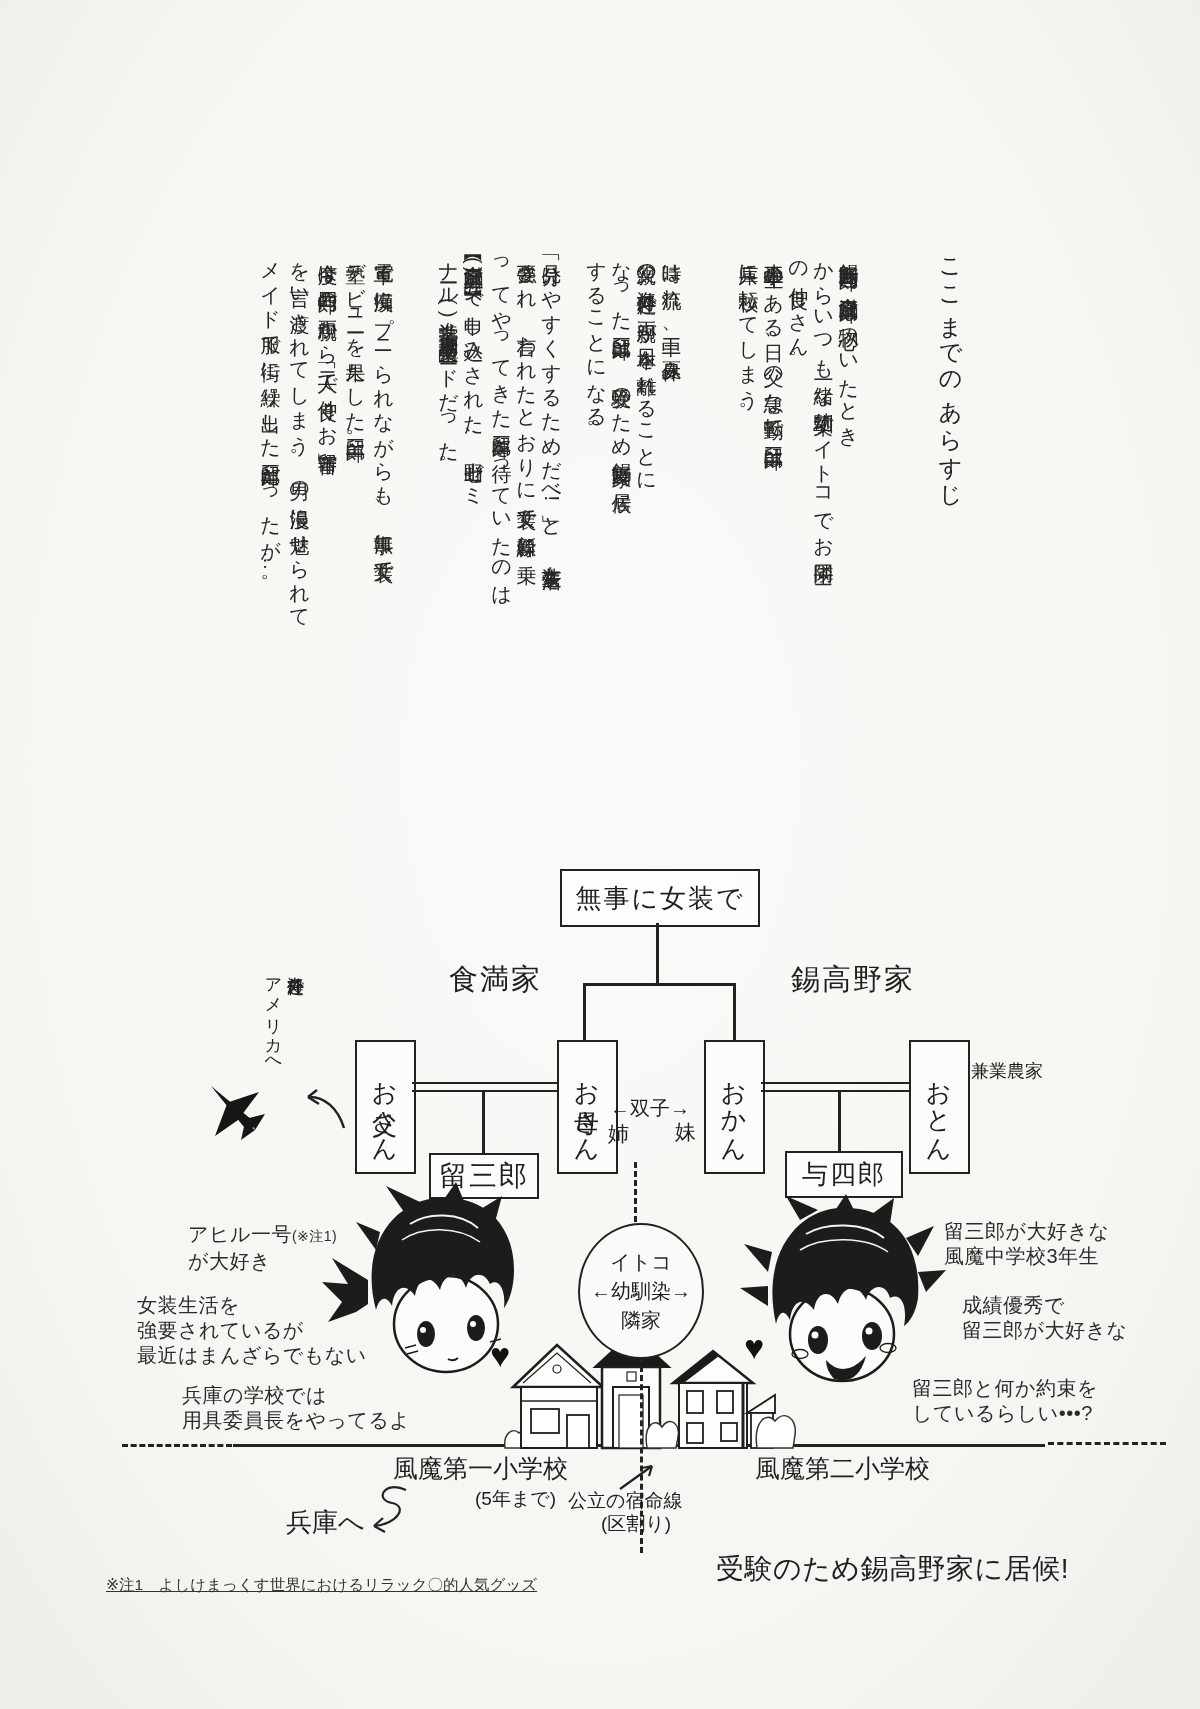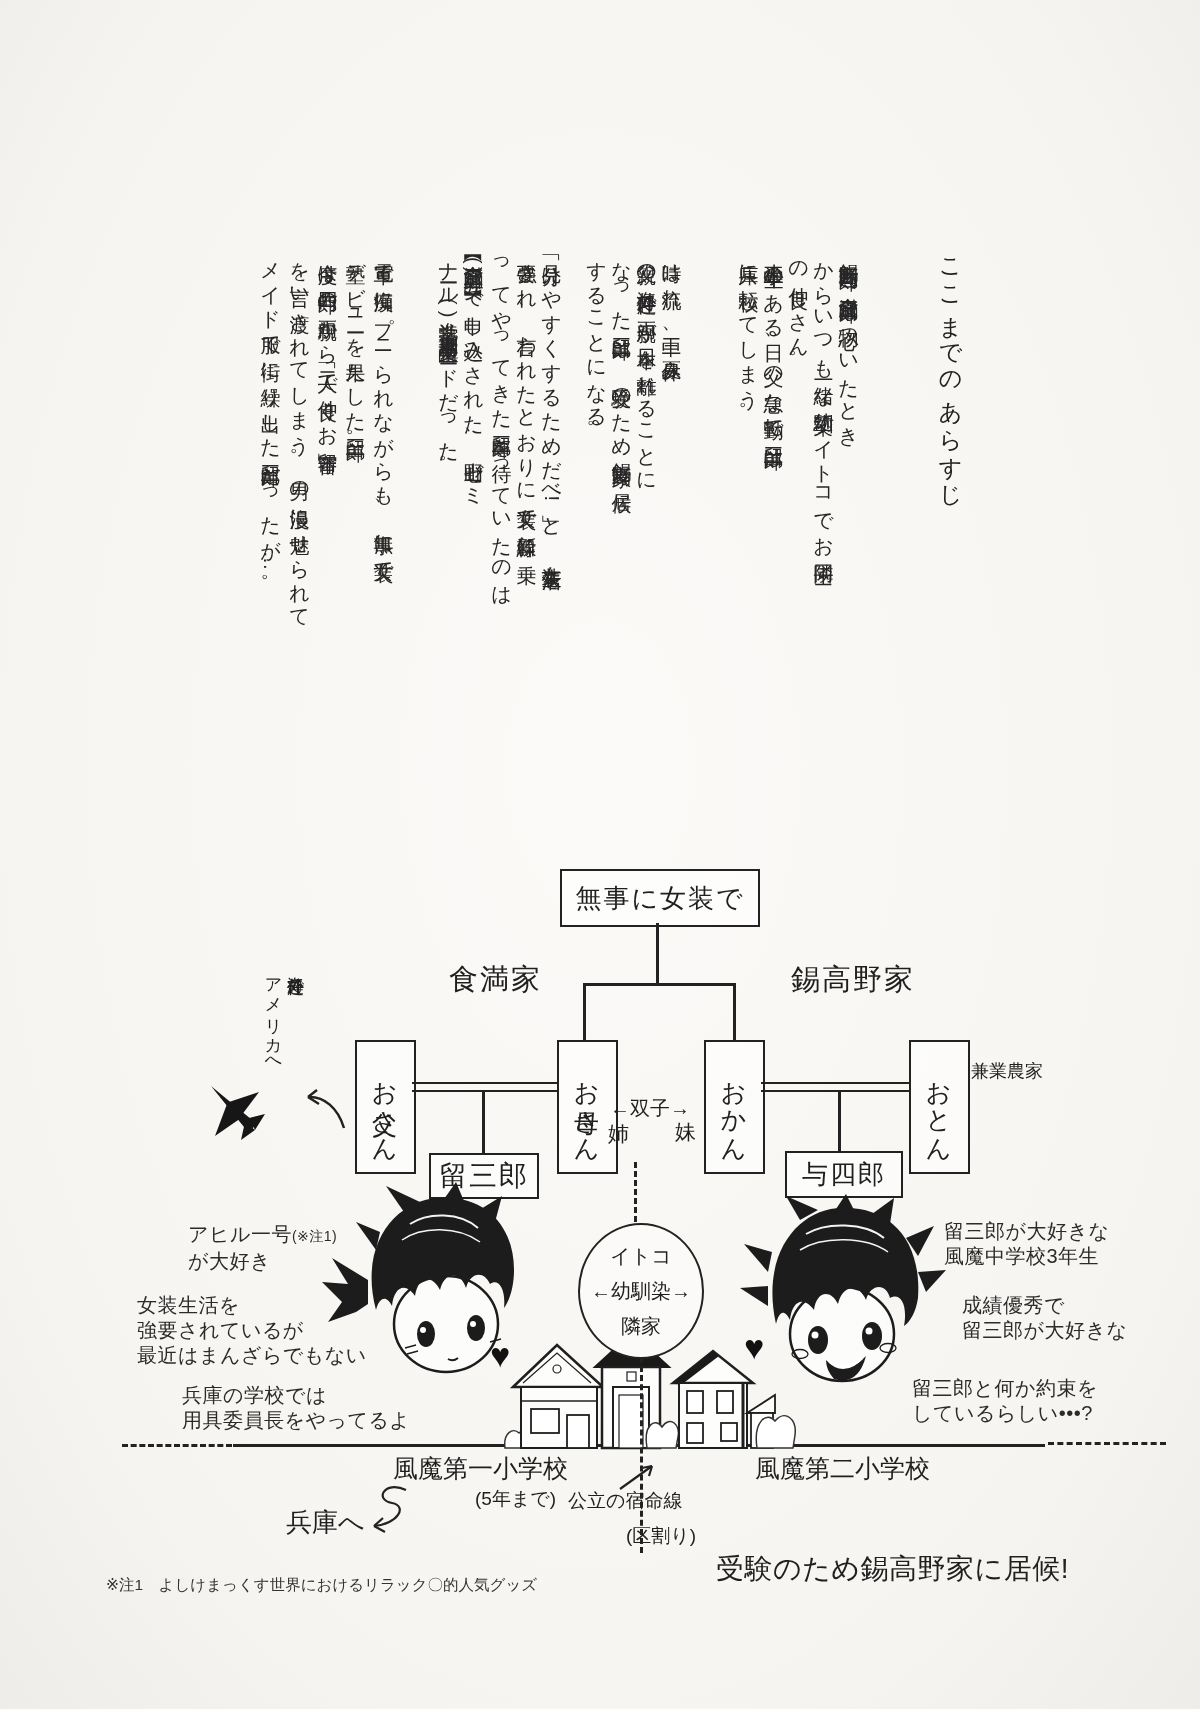--- a/index.html
+++ b/index.html
@@ -126,21 +126,21 @@
     <rect x="216" y="98" width="16" height="18" fill="#fff" stroke="#1f1f1f" stroke-width="1.8"></rect>
     <line x1="238" y1="58" x2="238" y2="123" stroke="#1f1f1f" stroke-width="3"></line>
 
     <polygon points="242,88 270,70 270,88" fill="#fdfdfb" stroke="#1f1f1f" stroke-width="1.8"></polygon>
     <rect x="246" y="88" width="22" height="35" fill="#fdfdfb" stroke="#1f1f1f" stroke-width="1.8"></rect>
     <path d="M252,123 C248,96 262,86 270,96 C280,84 292,94 290,110 L288,123 Z" fill="#fff" stroke="#333" stroke-width="1.5"></path>
   </svg>
 
   <div class="abs" style="left:578px;top:1223px;width:122px;height:132px;border:2.5px solid #222;border-radius:50%;
        background:#fbfaf8;z-index:3;display:flex;flex-direction:column;align-items:center;justify-content:center;
-       font-size:20px;line-height:1.45;text-align:center;gap:6px;">
+       font-size:20px;line-height:1.45;text-align:center;">
     <div>イトコ</div>
     <div>←幼馴染→</div>
     <div>隣家</div>
   </div>
 
   <svg class="abs" style="left:318px;top:1182px;z-index:2;" width="212" height="222" viewBox="0 0 212 222">
     <path d="M50,98 L14,76 L30,102 L4,100 L24,120 L10,140 L38,130 L50,122 Z" fill="#1c1c1c"></path>
     <ellipse cx="128" cy="142" rx="52" ry="48" fill="#fcfcfa" stroke="#1c1c1c" stroke-width="2.5"></ellipse>
     <path d="M58,128 C40,60 80,18 120,16 C165,12 196,42 196,88 C196,104 192,118 186,126
              C188,106 180,96 172,102 C166,88 152,90 148,106 C142,88 126,90 122,108
@@ -220,25 +220,25 @@
 
   <div class="abs lbl" style="left:393px;top:1452px;font-size:25px;">風魔第一小学校</div>
   <div class="abs lbl" style="left:475px;top:1486px;font-size:19px;">(5年まで)</div>
   <div class="abs lbl" style="left:755px;top:1452px;font-size:25px;">風魔第二小学校</div>
 
   <svg class="abs" style="left:616px;top:1460px;" width="44" height="32" viewBox="0 0 44 32">
     <path d="M4,29 L36,6" fill="none" stroke="#222" stroke-width="2.2"></path>
     <path d="M36,6 L26,8 M36,6 L33,16" fill="none" stroke="#222" stroke-width="2.2"></path>
   </svg>
   <div class="abs lbl" style="left:568px;top:1488px;font-size:19px;">公立の宿命線</div>
-  <div class="abs lbl" style="left:626px;top:1511px;font-size:19px;margin-top:12px;">(区割り)</div>
+  <div class="abs lbl" style="left:601px;top:1511px;font-size:19px;">(区割り)</div>
 
   <div class="abs lbl" style="left:286px;top:1505px;font-size:26px;">兵庫へ</div>
   <svg class="abs" style="left:350px;top:1484px;" width="62" height="58" viewBox="0 0 62 58">
     <path d="M56,6 C34,-4 24,16 42,19 C58,22 48,40 24,42" fill="none" stroke="#222" stroke-width="2.2"></path>
     <path d="M24,42 L33,34 M24,42 L35,48" fill="none" stroke="#222" stroke-width="2.2"></path>
   </svg>
 
   <div class="abs lbl" style="left:716px;top:1550px;font-size:28px;letter-spacing:.5px;">受験のため錫高野家に居候!</div>
 
-  <div class="abs lbl" style="left:106px;top:1575px;font-size:15.5px;color:#333;">※注1　よしけまっくす世界におけるリラック〇的人気グッズ</div>
+  <div class="abs lbl" style="left:106px;top:1575px;font-size:15.5px;color:#333;text-decoration:underline;">※注1　よしけまっくす世界におけるリラック〇的人気グッズ</div>
 
 </div>
 
 </body></html>

